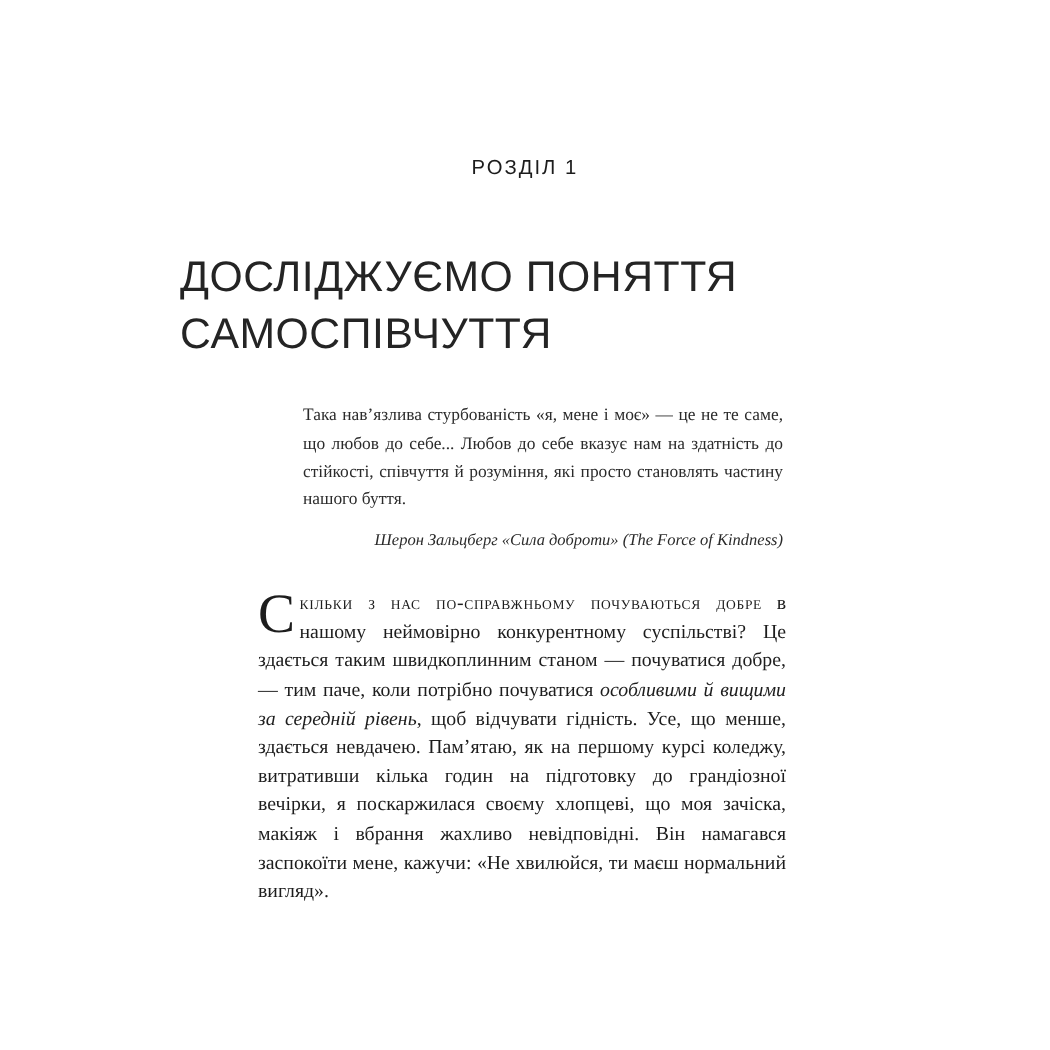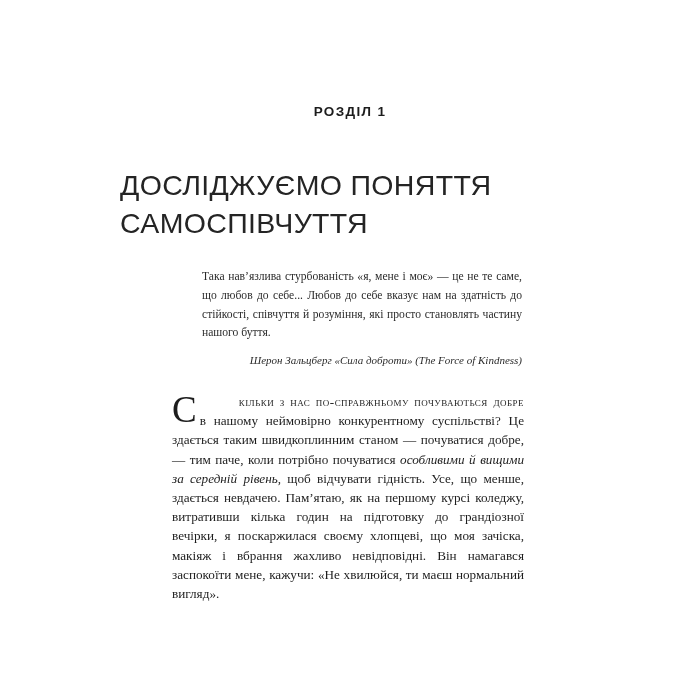--- a/index.html
+++ b/index.html
@@ -26,21 +26,21 @@
   }
 
   
   .chapter-kicker {
     position: absolute;
     left: 0;
     right: 0;
     top: 104px;
     text-align: center;
     font-family: "Liberation Sans", sans-serif;
-    font-weight: 700;
+    font-weight: 400;
     font-size: 13.5px;
     letter-spacing: 0.10em;
     color: #1c1c1c;
   }
 
   .chapter-title {
     position: absolute;
     left: 120px;
     right: 120px;
     top: 148px;
@@ -108,21 +108,20 @@
     font-size: 37px;
     line-height: 0.82;
     padding: 2px 3px 0 0;
     margin-top: 1px;
     color: #1d1d1d;
   }
 
   .smallcaps {
     font-variant: small-caps;
     letter-spacing: 0.035em;
-    margin-left: 39px;
   }
 
   .ital { font-style: italic; }
 </style>
 </head>
 <body>
 
 <div class="page">
 
   <div class="chapter-kicker">РОЗДІЛ 1</div>

